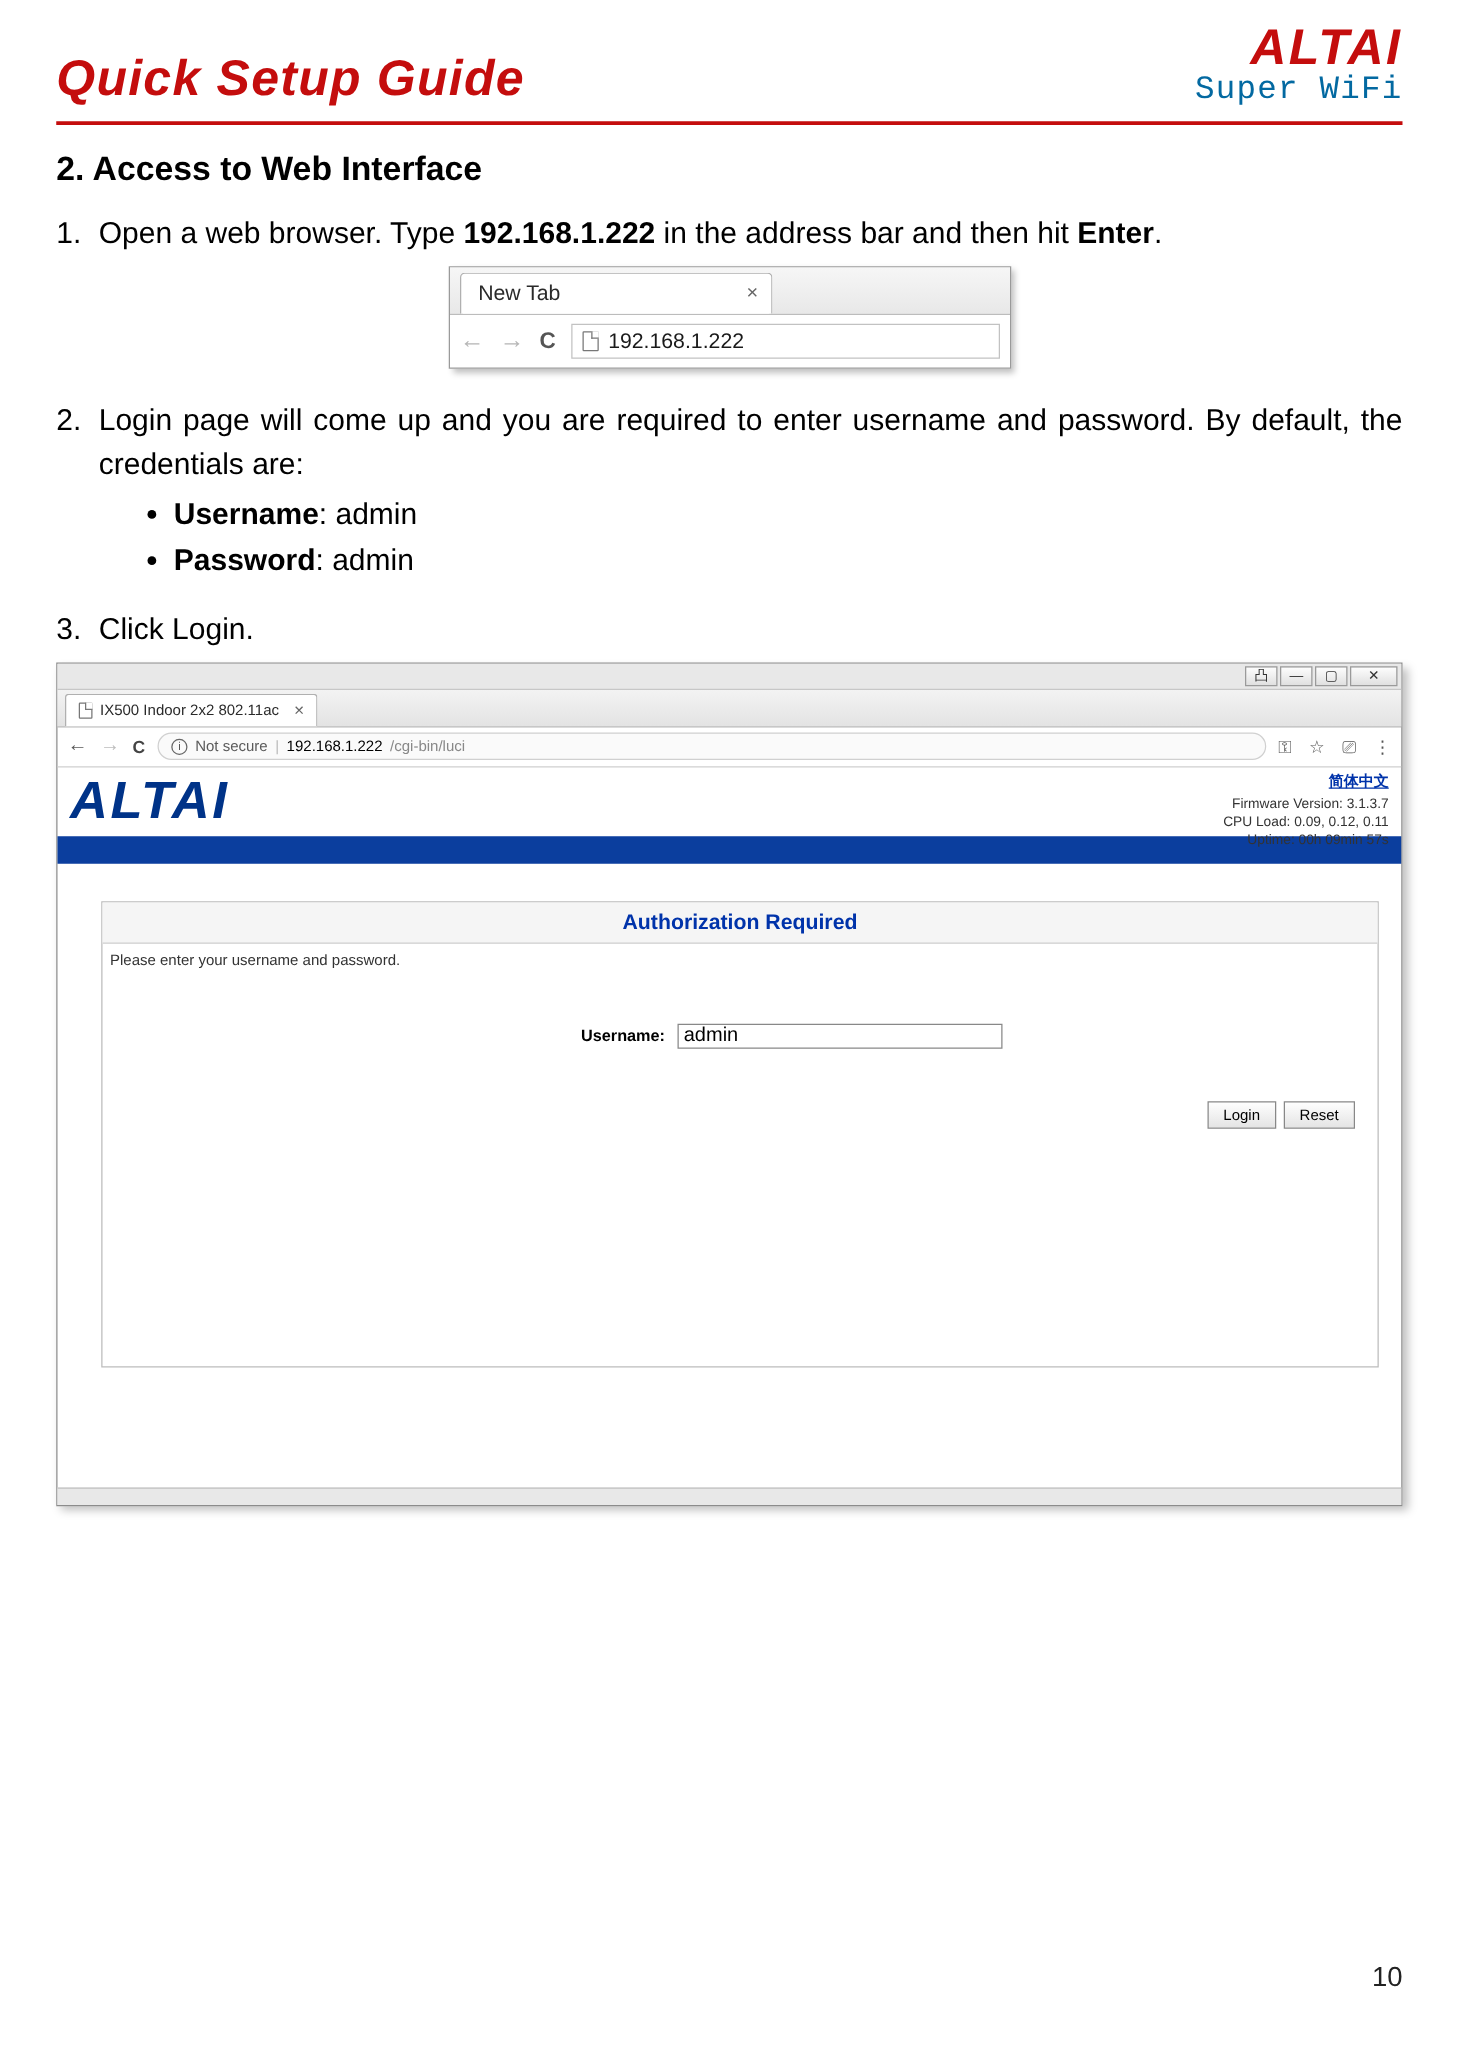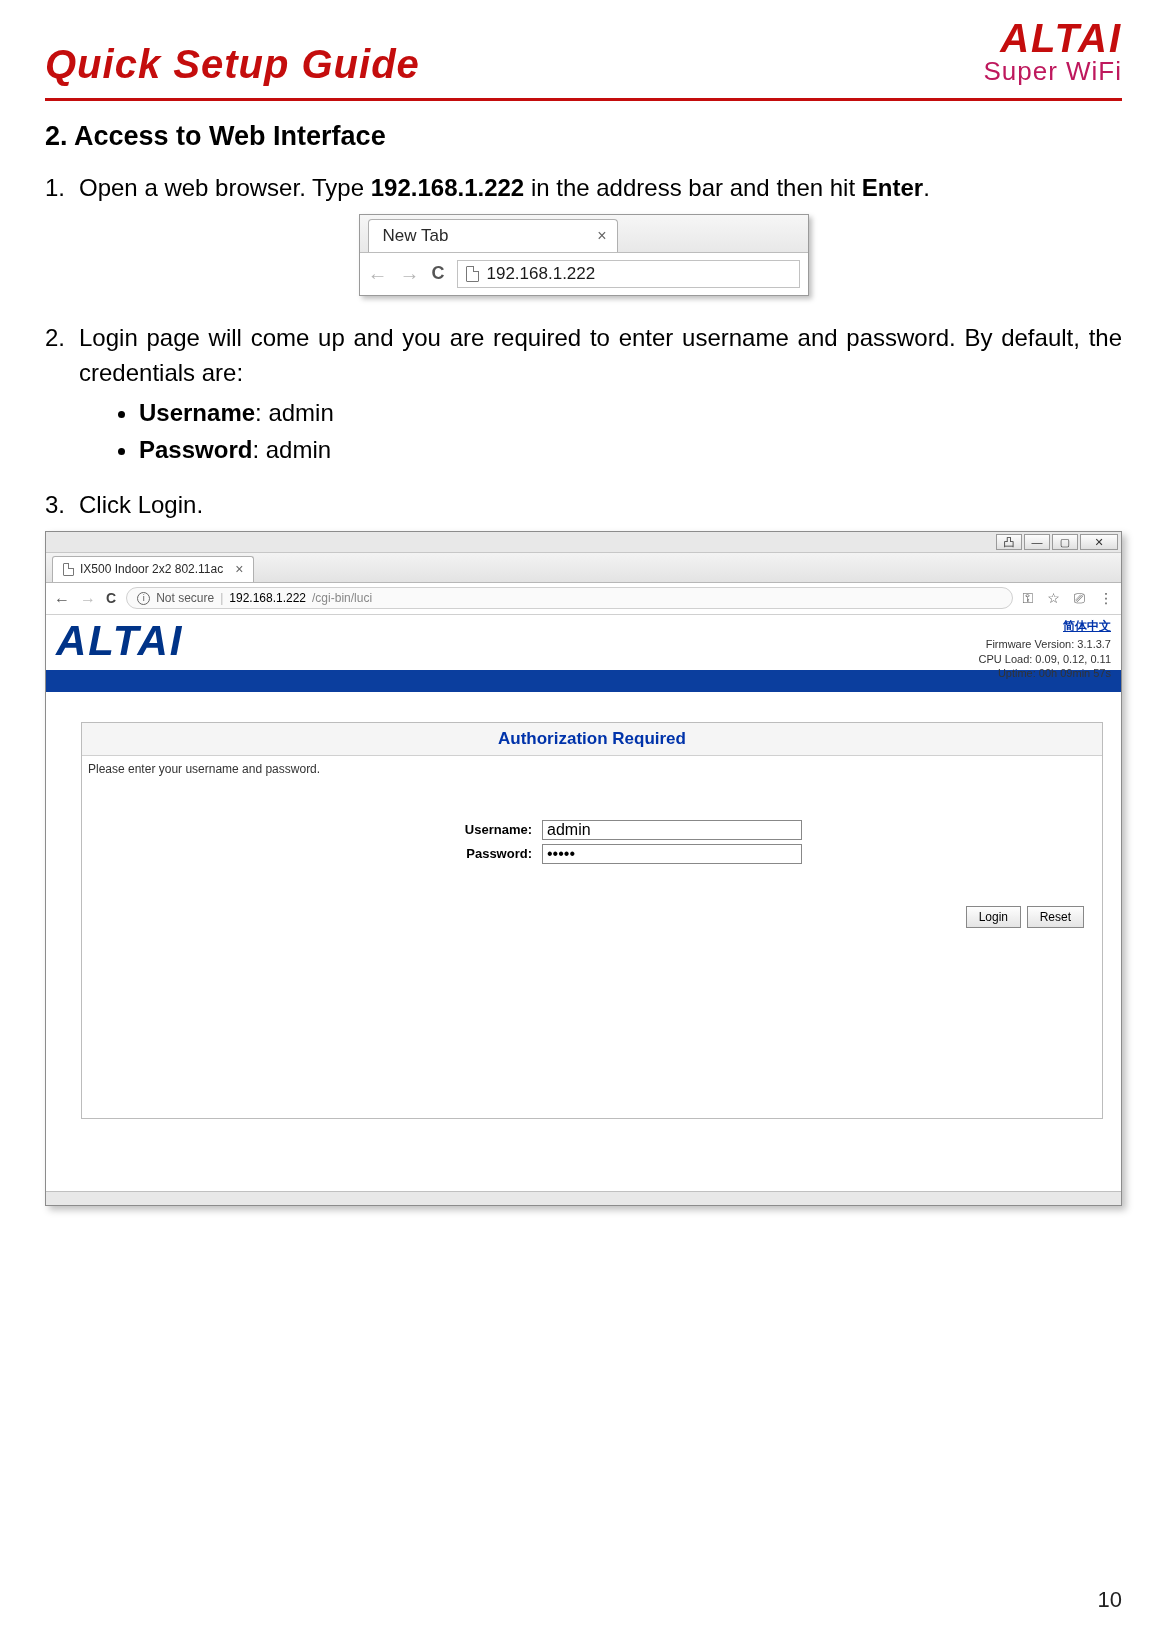--- a/index.html
+++ b/index.html
@@ -34,23 +34,23 @@
   .logo-main {
     font-family: Arial, sans-serif;
     font-size: 40px;
     font-weight: 900;
     font-style: italic;
     color: #c40d0d;
     letter-spacing: 2px;
     line-height: 0.9;
   }
   .logo-sub {
-    font-family: Liberation Sans, sans-serif;
+    font-family: Liberation Mono, monospace;
     font-size: 26px;
-    color: #be185d;
+    color: #0369a1;
     letter-spacing: 1px;
   }
   
   .sec-head {
     font-weight: bold;
     font-size: 27px;
     margin: 18px 0 19px 0;
   }
   .ol-item {
     display: flex;
@@ -314,21 +314,21 @@
     position: absolute;
     left: 0; right: 0;
     bottom: 0;
     height: 14px;
     background: #e8e8e8;
     border-top: 1px solid #c0c0c0;
   }
   .page-num {
     position: absolute;
     right: 45px;
-    bottom: 28px;
+    bottom: 46px;
     font-size: 22px;
     color: #222;
   }
 </style>
 </head>
 <body>
 
 <div class="pg-head">
   <div class="pg-title">Quick Setup Guide</div>
   <div class="logo-block">
@@ -427,24 +427,20 @@
     <div class="blue-strip"></div>
 
     <div class="login-panel">
       <h3>Authorization Required</h3>
       <div class="hint">Please enter your username and password.</div>
       <div class="form-rows">
         <div class="form-row">
           <label>Username:</label>
           <input type="text" value="admin" style="">
         </div>
-        <div class="form-row">
-          <label>Password:</label>
-          <input type="text" value="•••••" style="">
-        </div>
       </div>
       <div class="btn-row">
         <button>Login</button>
         <button>Reset</button>
       </div>
       <div style="height:190px"></div>
     </div>
     <div class="shot2-scroll"></div>
   </div>
 </div>

